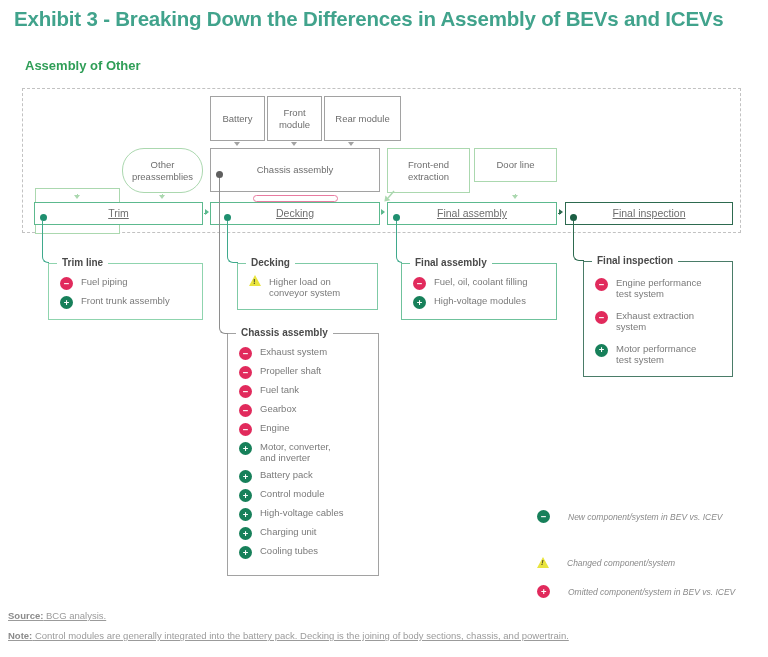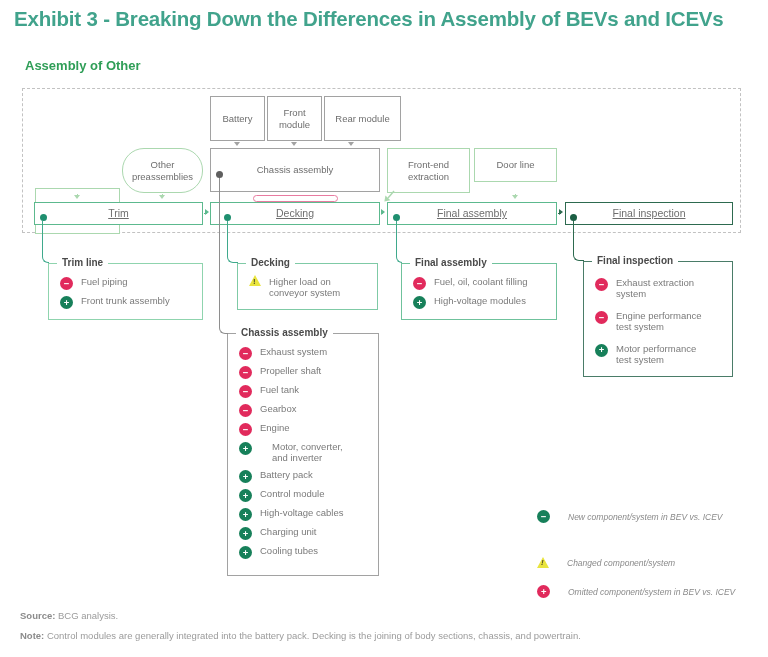--- a/index.html
+++ b/index.html
@@ -62,21 +62,21 @@
         border-right:6.5px solid transparent;border-bottom:11px solid #e9e43e;
         position:relative;margin-top:-2px;}
   .warn::after{content:"!";position:absolute;left:-2px;top:1.5px;font-size:8px;
                font-weight:700;color:#55512a;}
 
   
   .lg-row{position:absolute;display:flex;align-items:center;gap:18px;
           font-size:8.5px;color:#8a8a8a;white-space:nowrap;z-index:1;font-style:italic;}
 
   
-  .foot{position:absolute;left:20px;font-size:9.5px;color:#9b9b9b;white-space:nowrap;}
+  .foot{position:absolute;left:8px;font-size:9.5px;color:#9b9b9b;white-space:nowrap;text-decoration:underline;}
   .foot b{color:#8b8b8b;font-weight:700;}
 </style>
 </head>
 <body>
 
 <div class="canvas">
 
   <div class="title">Exhibit 3 - Breaking Down the Differences in Assembly of BEVs and ICEVs</div>
   <div class="subtitle">Assembly of Other</div>
 
@@ -187,21 +187,21 @@
     <div class="item">
         <span class="ic bg-red gl-minus"></span>
         <span class="item-label">Gearbox</span>
       </div>
     <div class="item">
         <span class="ic bg-red gl-minus"></span>
         <span class="item-label">Engine</span>
       </div>
     <div class="item">
         <span class="ic bg-green gl-plus"></span>
-        <span class="item-label" style="max-width:86px;margin-left:12px;">Motor, converter, and inverter</span>
+        <span class="item-label" style="max-width:86px;">Motor, converter, and inverter</span>
       </div>
     <div class="item">
         <span class="ic bg-green gl-plus"></span>
         <span class="item-label">Battery pack</span>
       </div>
     <div class="item">
         <span class="ic bg-green gl-plus"></span>
         <span class="item-label">Control module</span>
       </div>
     <div class="item">
@@ -227,25 +227,25 @@
     <div class="item">
       <span class="ic bg-green gl-plus"></span>
       <span class="item-label">High-voltage modules</span>
     </div>
   </div>
 
   <div class="dbox" style="left:583px;top:261px;width:150px;height:116px;border-color:#4a7c68;padding-top:16px;">
     <div class="dtitle">Final inspection</div>
     <div class="item" style="margin-bottom:11px;">
       <span class="ic bg-red gl-minus"></span>
+      <span class="item-label" style="max-width:92px;">Engine performance test system</span>
+    </div>
+    <div class="item" style="margin-bottom:11px;">
+      <span class="ic bg-red gl-minus"></span>
       <span class="item-label" style="max-width:92px;">Exhaust extraction system</span>
-    </div>
-    <div class="item" style="margin-bottom:11px;">
-      <span class="ic bg-red gl-minus"></span>
-      <span class="item-label" style="max-width:92px;">Engine performance test system</span>
     </div>
     <div class="item">
       <span class="ic bg-green gl-plus"></span>
       <span class="item-label" style="max-width:92px;">Motor performance test system</span>
     </div>
   </div>
 
   <div class="lg-row" style="left:537px;top:510px;">
     <span class="ic bg-green gl-minus"></span>
     <span>New component/system in BEV vs. ICEV</span>

